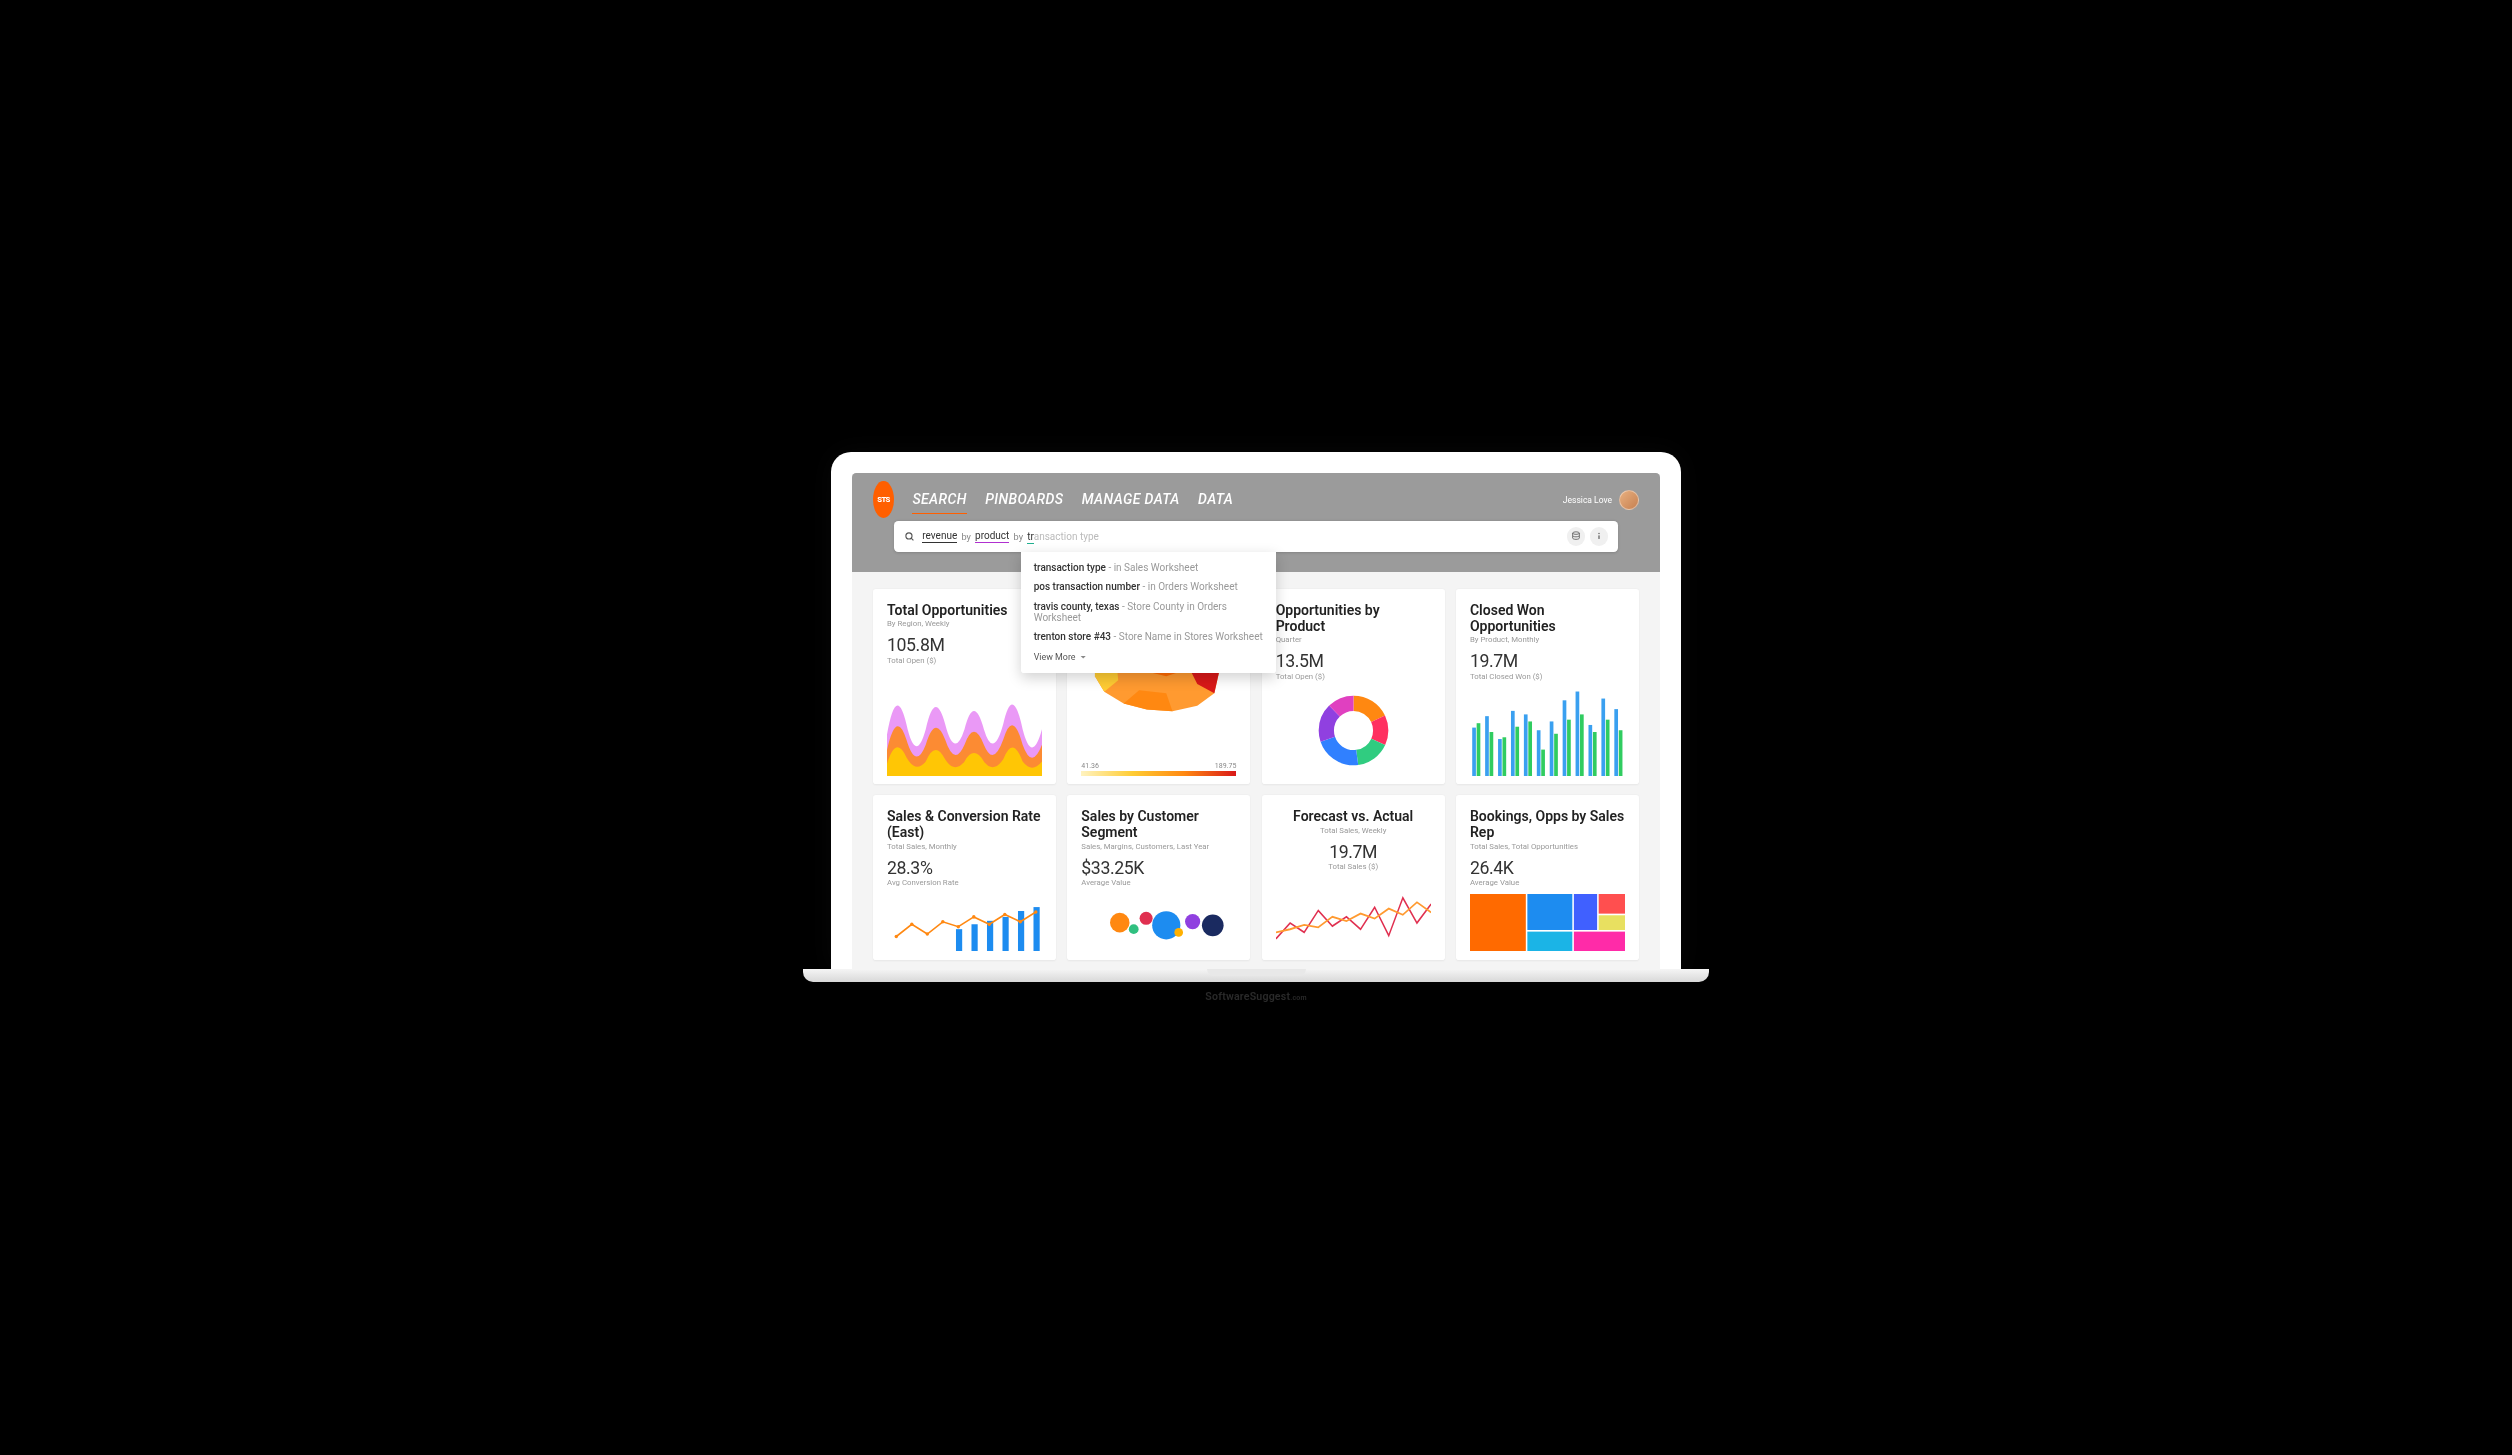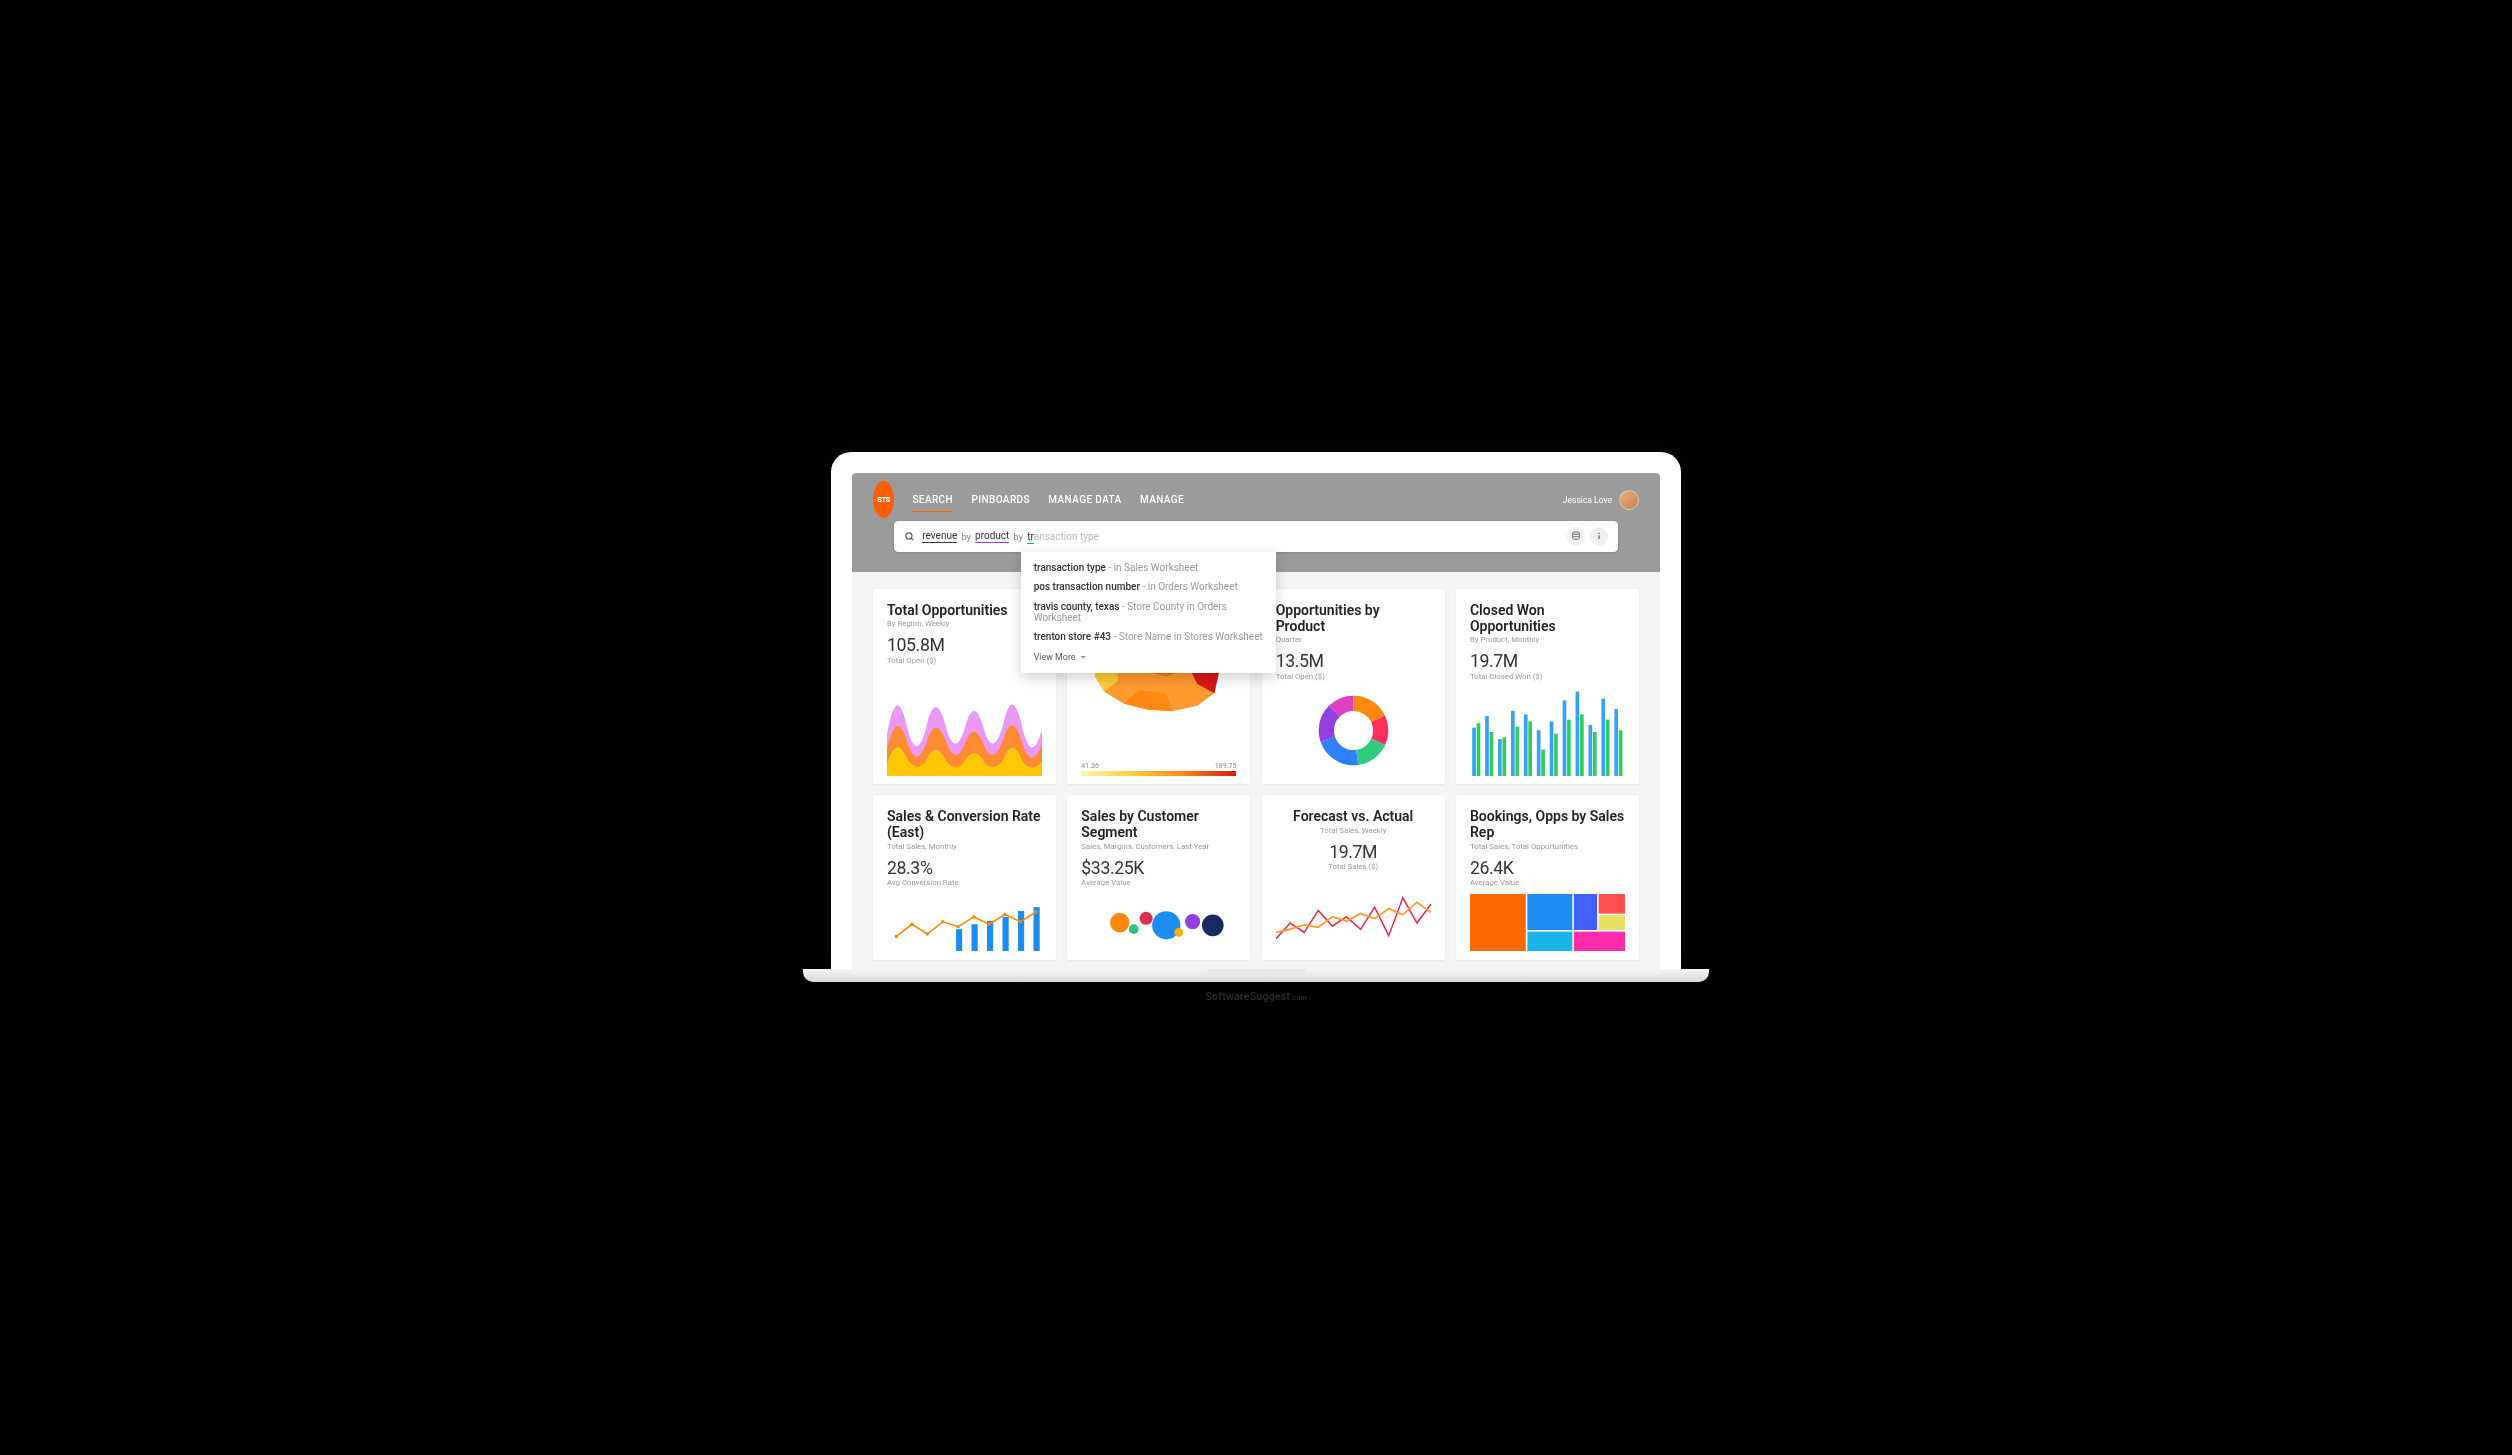--- a/index.html
+++ b/index.html
@@ -5,21 +5,21 @@
 * { margin: 0; padding: 0; box-sizing: border-box; font-family: -apple-system, BlinkMacSystemFont, "Segoe UI", Roboto, Helvetica, Arial, sans-serif; }
 body { background: #000; display: flex; align-items: center; justify-content: center; min-height: 100vh; padding: 28px; }
 .laptop-frame { background: #fff; border-radius: 20px 20px 0 0; padding: 21px 21px 0 21px; width: 850px; position: relative; box-shadow: 0 0 28px rgba(255,255,255,0.03); }
 .laptop-base { width: 906px; height: 12.7px; background: linear-gradient(#f5f5f5, #d8d8d8); border-radius: 0 0 10px 10px; position: relative; }
 .laptop-notch { width: 99px; height: 7px; background: #e8e8e8; border-radius: 0 0 7px 7px; margin: 0 auto; }
 .laptop-wrap { display: flex; flex-direction: column; align-items: center; }
 .screen { background: #f4f4f4; border-radius: 4.2px 4.2px 0 0; overflow: hidden; height: 496px; position: relative; }
 .topbar { background: #9b9b9b; height: 99px; padding: 0 21px; position: relative; }
 .nav { display: flex; align-items: center; gap: 18.4px; padding-top: 8.5px; }
 .logo { width: 21px; height: 37px; border-radius: 50%; background: #ff5f00; display: flex; align-items: center; justify-content: center; color: #fff; font-size: 7.8px; font-weight: 800; letter-spacing: -0.7px; }
-.nav-item { color: #fff; font-size: 10px; font-weight: 500; letter-spacing: 0.4px; cursor: pointer; padding: 5.7px 0; border-bottom: 1.4px solid transparent; }
+.nav-item { color: #fff; font-size: 14px; font-weight: 500; letter-spacing: 0.4px; cursor: pointer; padding: 5.7px 0; border-bottom: 1.4px solid transparent; font-style: italic; }
 .nav-item.active { border-bottom-color: #ff5f00; }
 .nav-spacer { flex: 1; }
 .user { display: flex; align-items: center; gap: 7px; color: #fff; font-size: 8.5px; }
 .avatar { width: 20px; height: 20px; border-radius: 50%; background: linear-gradient(135deg,#e8b080,#c78050); border: 0.7px solid rgba(255,255,255,0.4); }
 .searchbar-wrap { position: absolute; left: 42px; right: 42px; top: 48px; }
 .searchbar { background: #fff; border-radius: 4.2px; height: 31px; display: flex; align-items: center; padding: 0 10px; gap: 7px; box-shadow: 0 0.7px 2.8px rgba(0,0,0,0.15); position: relative; }
 .search-icon { width: 11.3px; height: 11.3px; flex-shrink: 0; }
 .search-tokens { display: flex; align-items: center; gap: 4.2px; font-size: 10px; color: #333; flex: 1; }
 .token { border-bottom: 0.7px solid #333; padding-bottom: 0.7px; }
 .token.purple { border-bottom-color: #b030d0; }
@@ -52,21 +52,21 @@
 <div class="laptop-wrap">
 <div class="laptop-frame">
 <div class="screen">
 
   <div class="topbar">
     <div class="nav">
       <div class="logo">STS</div>
       <div class="nav-item active">SEARCH</div>
       <div class="nav-item">PINBOARDS</div>
       <div class="nav-item">MANAGE DATA</div>
-      <div class="nav-item">MANAGE</div>
+      <div class="nav-item">DATA</div>
       <div class="nav-spacer"></div>
       <div class="user">
         <span>Jessica Love</span>
         <div class="avatar"></div>
       </div>
     </div>
 
     <div class="searchbar-wrap">
       <div class="searchbar">
         <svg class="search-icon" viewBox="0 0 24 24" fill="none" stroke="#555" stroke-width="2.4">

